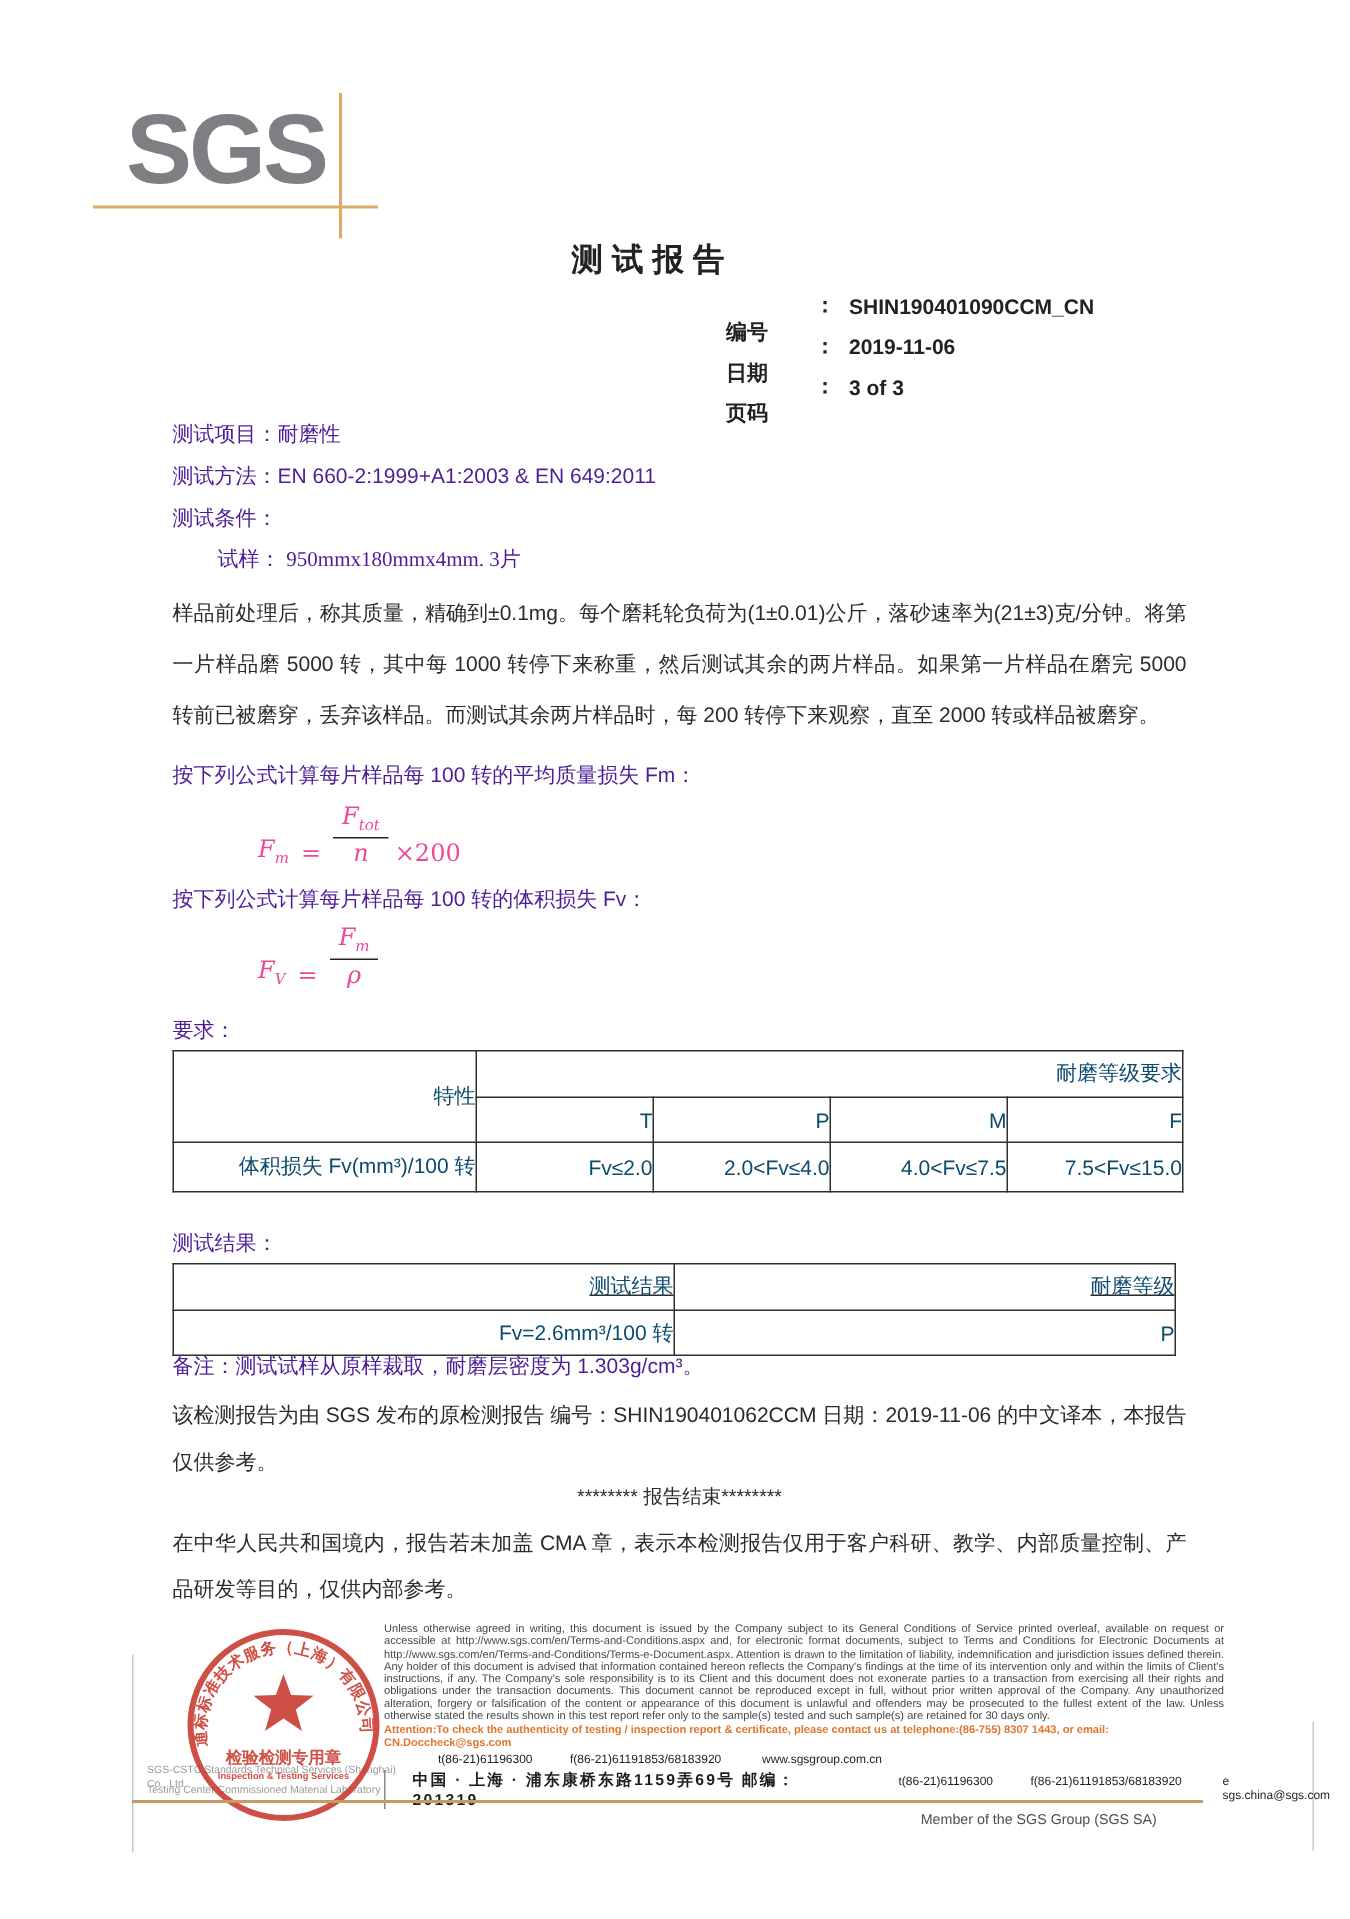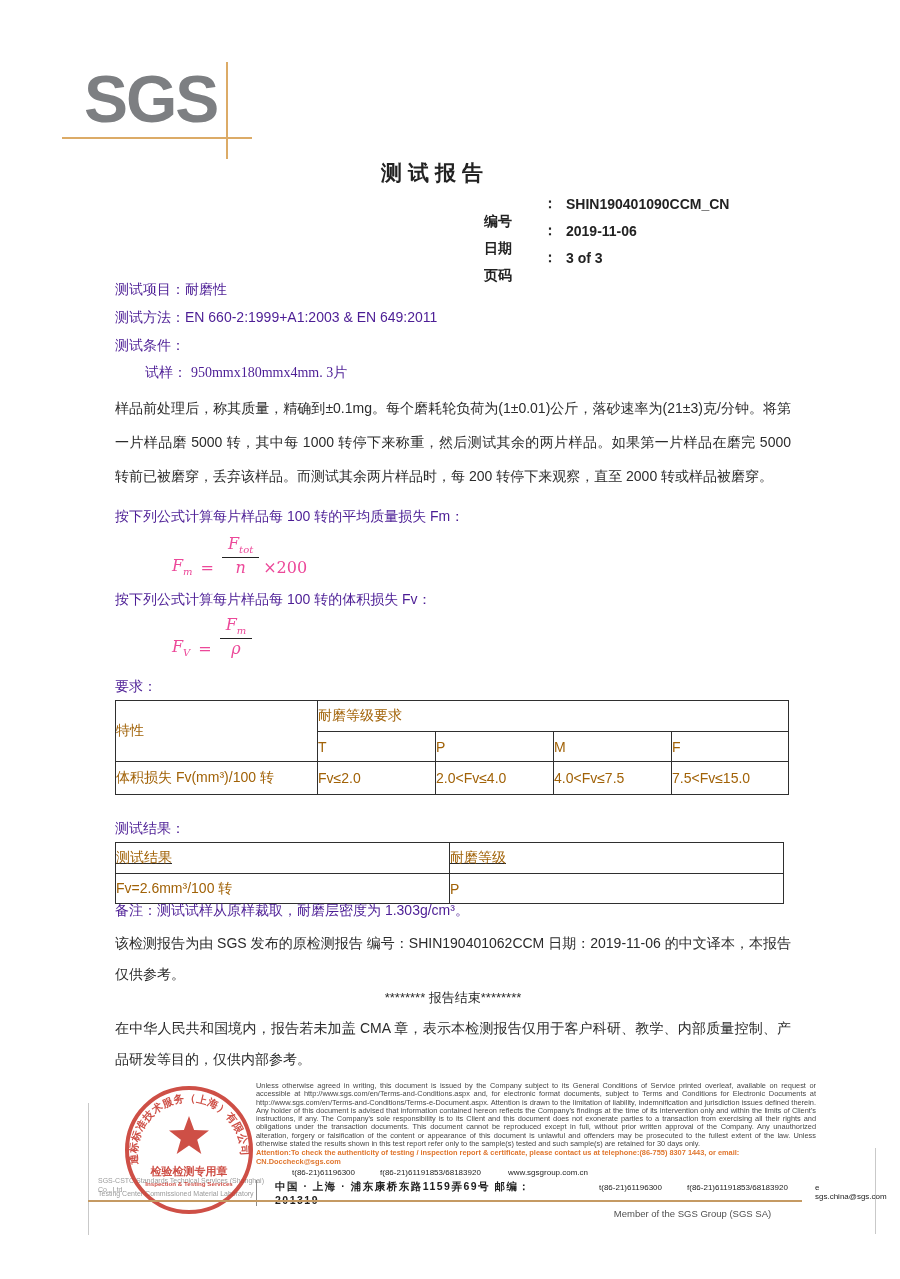--- a/index.html
+++ b/index.html
@@ -25,21 +25,21 @@
   .formula{display:flex;align-items:flex-end;font-family:"DejaVu Serif",serif;font-size:16px;color:#ec4899;}
   .formula .v{font-style:italic;}
   .formula sub{font-size:10px;font-style:italic;}
   .feq{margin:0 8px;}
   .frac{display:inline-flex;flex-direction:column;align-items:center;}
   .frac .num{border-bottom:1.4px solid #222;padding:0 6px 1px 6px;line-height:1.15;}
   .frac .den{padding-top:1px;line-height:1.15;}
   .ftail{margin-left:4px;}
   
   table{border-collapse:collapse;table-layout:fixed;width:100%;}
-  th,td{border:1px solid #2f2f2f;text-align:left;font-size:14px;font-weight:normal;color:#a16207;padding:0;}
+  th,td{border:1px solid #2f2f2f;text-align:right;font-size:14px;font-weight:normal;color:#0c4a6e;padding:0;}
   
   .company-small{font-size:7px;line-height:9px;color:#9b9b9b;}
   .disc{font-size:7.4px;line-height:8.3px;color:#474747;text-align:justify;}
   .attention{font-size:7.4px;line-height:8.3px;color:#e0762e;font-weight:bold;margin-top:1px;}
   .addr-row{display:flex;align-items:baseline;margin-top:2px;font-size:8px;color:#1d1d1d;}
   .addr-row .a-addr{flex:0 0 292px;}
   .addr-row .a-tel{flex:0 0 88px;margin-left:36px;}
   .addr-row .a-fax{flex:0 0 128px;}
   .addr-row .a-net{flex:1;}
   .addr-row.cn{border-left:1px solid #8a8a8a;padding-left:18px;margin-top:3px;}

